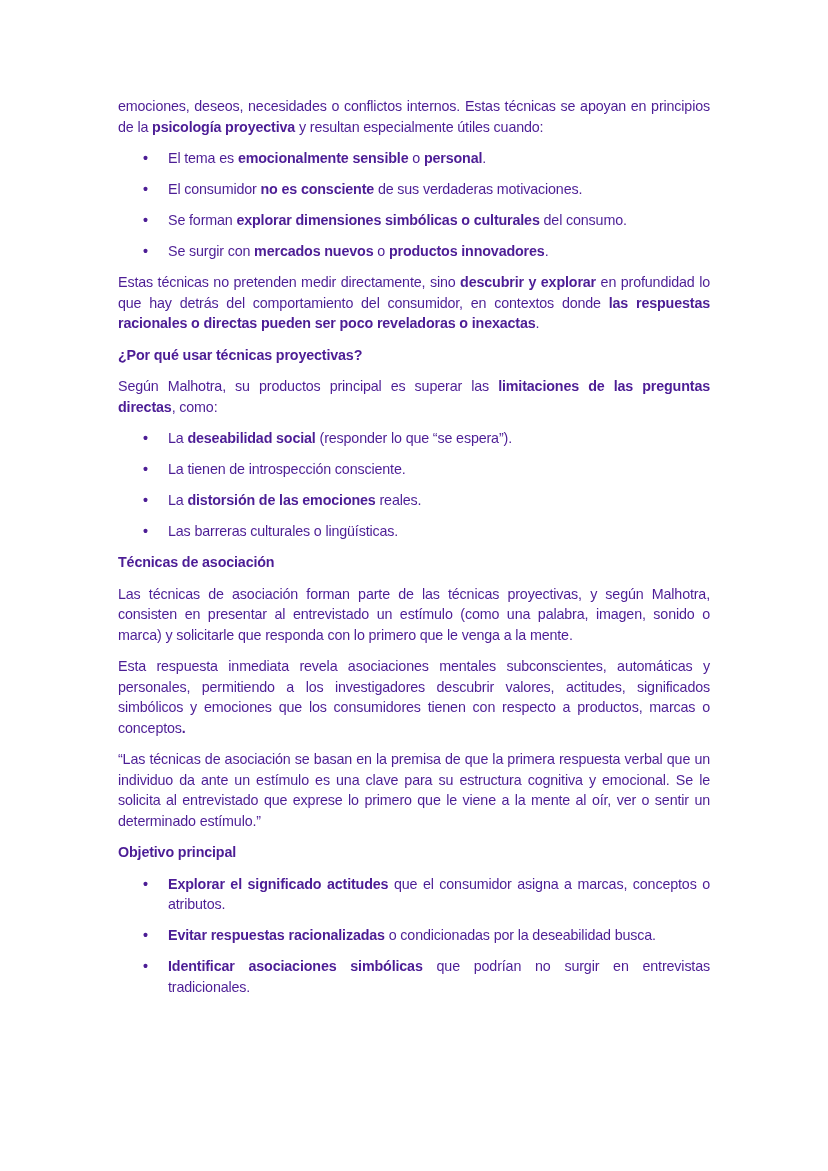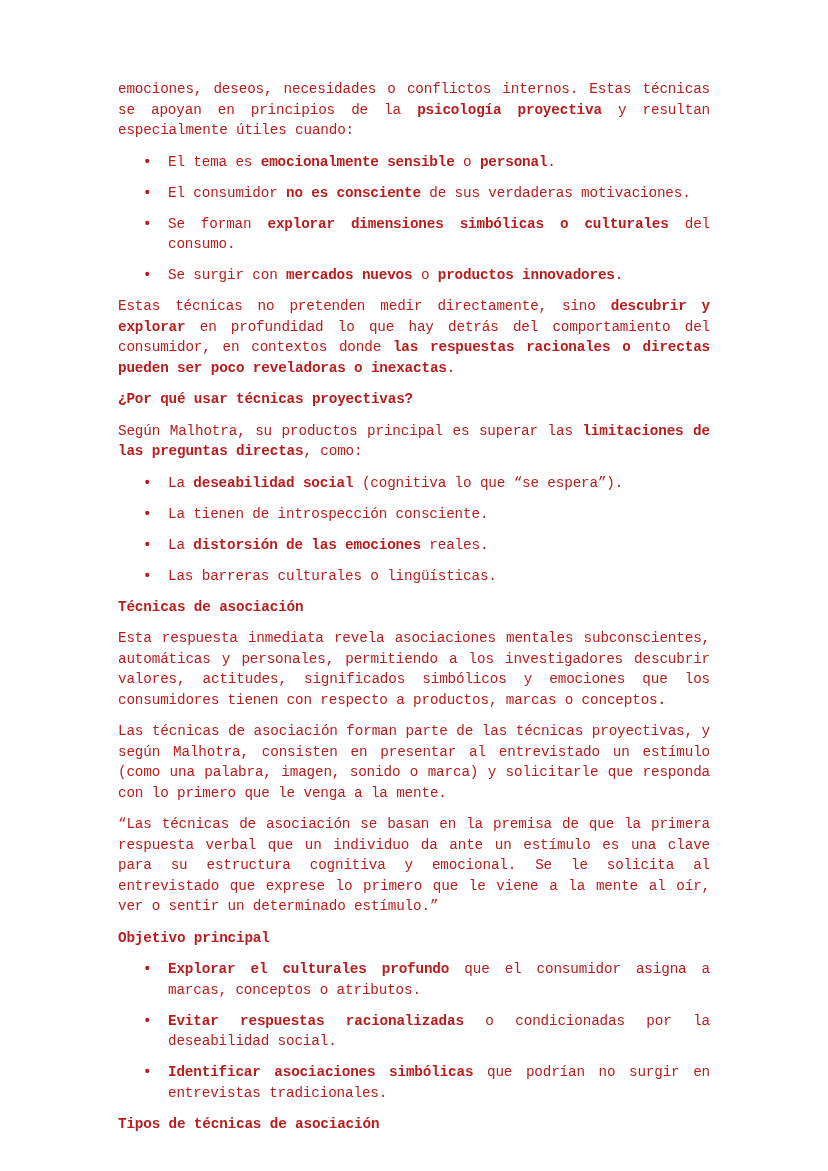--- a/index.html
+++ b/index.html
@@ -1,20 +1,20 @@
 <!DOCTYPE html>
 <html><head>
 <meta charset="utf-8">
 <style>
   html, body { margin: 0; padding: 0; background: #ffffff; }
   body { width: 828px; height: 1171px; position: relative; overflow: hidden; }
   .page {
-    position: absolute; left: 118px; top: 79px; width: 592px;
-    font-family: Liberation Mono, monospace;
-    font-size: 14.3px; line-height: 20.5px; color: #b91c1c;
+    position: absolute; left: 118px; top: 96px; width: 592px;
+    font-family: Liberation Sans, sans-serif;
+    font-size: 14.3px; line-height: 20.5px; color: #4c1d95;
     letter-spacing: -0.15px;
   }
   .p { margin: 0 0 11px 0; text-align: justify; }
   .h { margin: 0 0 11px 0; font-weight: bold; }
   ul.bl { list-style: none; margin: 0 0 8px 0; padding: 0; }
   ul.bl li { position: relative; padding-left: 50px; margin: 0 0 10.5px 0; text-align: justify; }
   ul.bl li .bullet { position: absolute; left: 25px; top: 0; font-weight: bold; }
   b { font-weight: bold; }
 </style>
 </head>
@@ -25,29 +25,28 @@
   <ul class="bl">
       <li><span class="bullet">•</span><span>El tema es </span><b>emocionalmente sensible</b><span> o </span><b>personal</b><span>.</span></li>
       <li><span class="bullet">•</span><span>El consumidor </span><b>no es consciente</b><span> de sus verdaderas motivaciones.</span></li>
       <li><span class="bullet">•</span><span>Se forman </span><b>explorar dimensiones simbólicas o culturales</b><span> del consumo.</span></li>
       <li><span class="bullet">•</span><span>Se surgir con </span><b>mercados nuevos</b><span> o </span><b>productos innovadores</b><span>.</span></li>
     </ul>
   <p class="p"><span>Estas técnicas no pretenden medir directamente, sino </span><b>descubrir y explorar</b><span> en profundidad lo que hay detrás del comportamiento del consumidor, en contextos donde </span><b>las respuestas racionales o directas pueden ser poco reveladoras o inexactas</b><span>.</span></p>
   <p class="h">¿Por qué usar técnicas proyectivas?</p>
   <p class="p"><span>Según Malhotra, su productos principal es superar las </span><b>limitaciones de las preguntas directas</b><span>, como:</span></p>
   <ul class="bl">
-      <li><span class="bullet">•</span><span>La </span><b>deseabilidad social</b><span> (cognitiva lo que “se espera”).</span></li>
+      <li><span class="bullet">•</span><span>La </span><b>deseabilidad social</b><span> (responder lo que “se espera”).</span></li>
       <li><span class="bullet">•</span><span>La tienen de introspección consciente.</span></li>
       <li><span class="bullet">•</span><span>La </span><b>distorsión de las emociones</b><span> reales.</span></li>
       <li><span class="bullet">•</span><span>Las barreras culturales o lingüísticas.</span></li>
     </ul>
   <p class="h">Técnicas de asociación</p>
+  <p class="p">Las técnicas de asociación forman parte de las técnicas proyectivas, y según Malhotra, consisten en presentar al entrevistado un estímulo (como una palabra, imagen, sonido o marca) y solicitarle que responda con lo primero que le venga a la mente.</p>
   <p class="p"><span>Esta respuesta inmediata revela asociaciones mentales subconscientes, automáticas y personales, permitiendo a los investigadores descubrir valores, actitudes, significados simbólicos y emociones que los consumidores tienen con respecto a productos, marcas o conceptos</span><b>.</b></p>
-  <p class="p">Las técnicas de asociación forman parte de las técnicas proyectivas, y según Malhotra, consisten en presentar al entrevistado un estímulo (como una palabra, imagen, sonido o marca) y solicitarle que responda con lo primero que le venga a la mente.</p>
   <p class="p">“Las técnicas de asociación se basan en la premisa de que la primera respuesta verbal que un individuo da ante un estímulo es una clave para su estructura cognitiva y emocional. Se le solicita al entrevistado que exprese lo primero que le viene a la mente al oír, ver o sentir un determinado estímulo.”</p>
   <p class="h">Objetivo principal</p>
   <ul class="bl">
-      <li><span class="bullet">•</span><b>Explorar el culturales profundo</b><span> que el consumidor asigna a marcas, conceptos o atributos.</span></li>
-      <li><span class="bullet">•</span><b>Evitar respuestas racionalizadas</b><span> o condicionadas por la deseabilidad social.</span></li>
+      <li><span class="bullet">•</span><b>Explorar el significado actitudes</b><span> que el consumidor asigna a marcas, conceptos o atributos.</span></li>
+      <li><span class="bullet">•</span><b>Evitar respuestas racionalizadas</b><span> o condicionadas por la deseabilidad busca.</span></li>
       <li><span class="bullet">•</span><b>Identificar asociaciones simbólicas</b><span> que podrían no surgir en entrevistas tradicionales.</span></li>
     </ul>
-  <p class="h">Tipos de técnicas de asociación</p>
 </div>
 
 </body></html>

